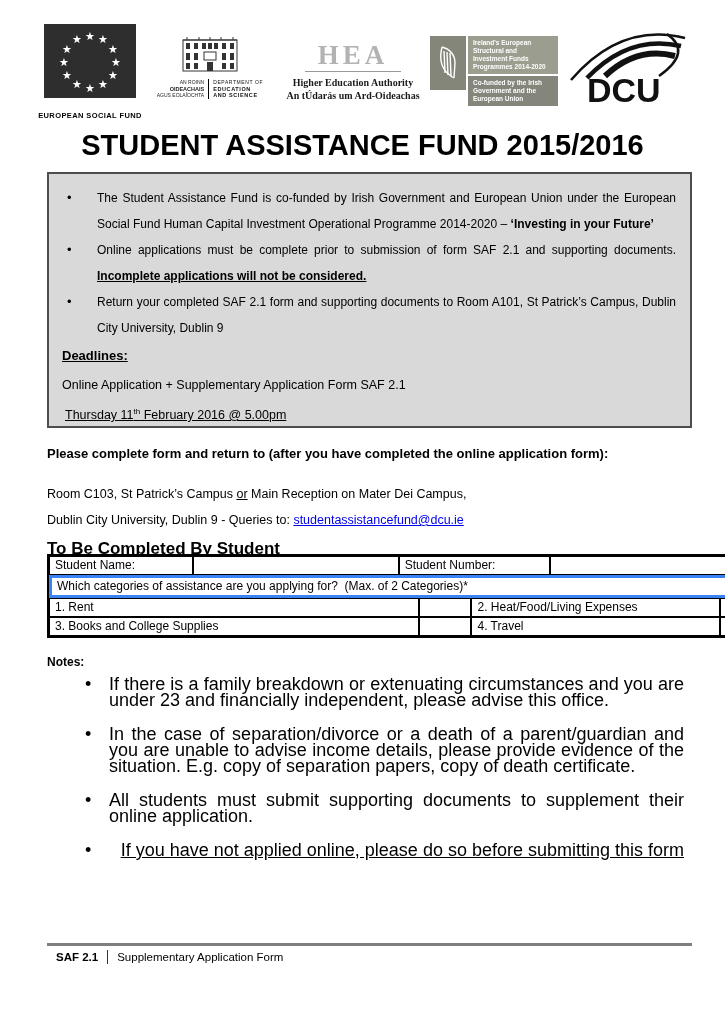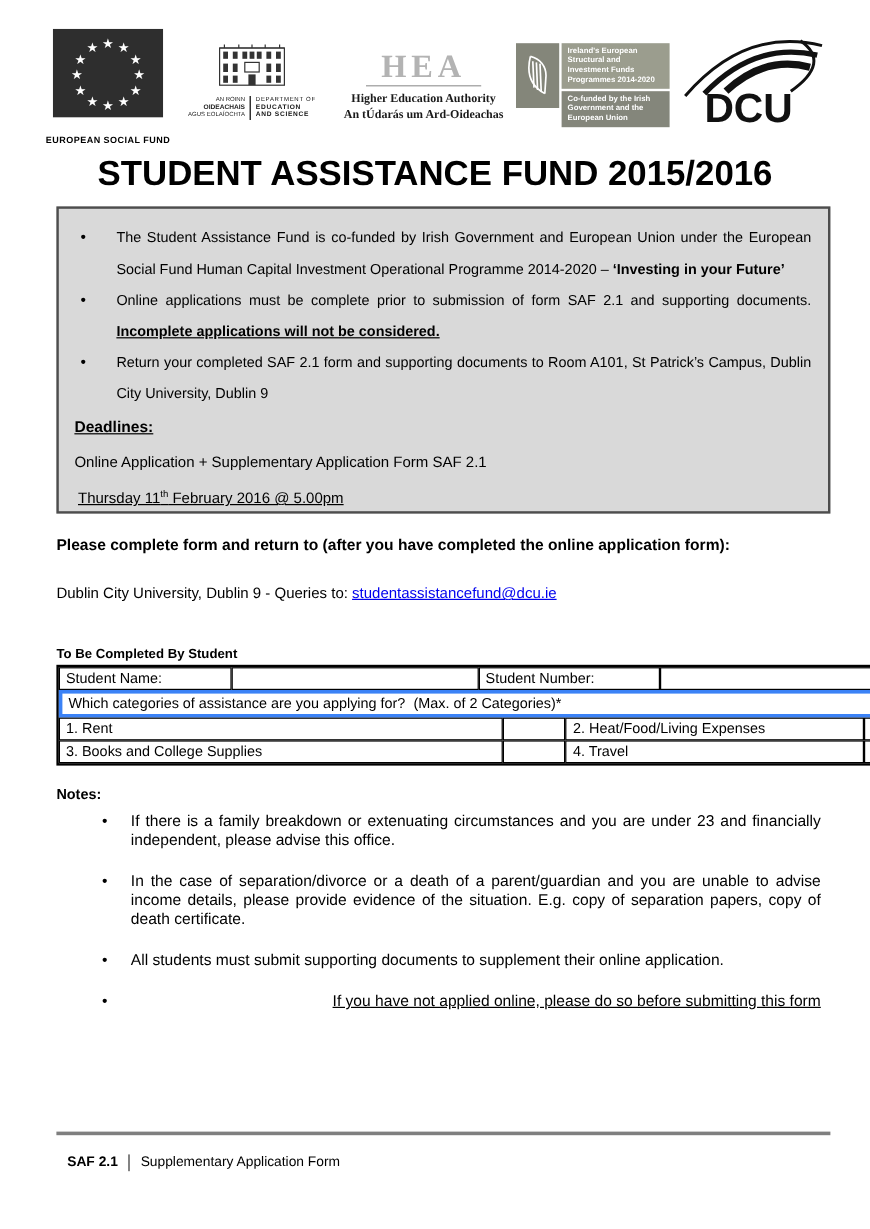--- a/index.html
+++ b/index.html
@@ -60,42 +60,42 @@
 
   
   .return-heading { position:absolute; top:446px; left:47px; width:645px;
     font-size:13px; font-weight:bold; }
   .address { position:absolute; top:481px; left:47px; width:645px;
     font-size:12.5px; line-height:26px; }
   .u { text-decoration:underline; }
   .email-link { color:#0000ee; text-decoration:underline; cursor:pointer; }
 
   
-  .table-title { position:absolute; top:539px; left:47px; font-size:11px; font-weight:bold; }
+  .table-title { position:absolute; top:539px; left:47px; font-size:17px; font-weight:bold; }
   .student-table { position:absolute; top:554px; left:47px; width:725px;
     border:2px solid #000; box-sizing:border-box; font-size:12px; }
   .t-row { display:grid; }
   .t-row1 { grid-template-columns:20% 28.5% 21% 30.5%; }
   .t-rowc { grid-template-columns:51.3% 7.3% 34.4% 7%; }
   .t-cell { border:1px solid #000; padding:1px 5px 2px; min-height:16px; box-sizing:border-box; }
   .t-header { border:3px solid #3b82f6; padding:1px 5px 2px; font-weight:normal;
     white-space:pre-wrap; }
 
   
   .notes { position:absolute; top:655px; left:47px; width:645px; }
   .notes-title { font-size:12px; font-weight:bold; }
   .notes ul { list-style:none; margin:7px 0 0; padding:0; }
   .notes li { position:relative; padding-left:62px; padding-right:8px;
-    font-size:13px; line-height:16px; margin-bottom:18px; text-align:justify; }
+    font-size:18px; line-height:16px; margin-bottom:18px; text-align:justify; }
   .notes li::before { content:"\2022"; position:absolute; left:38px; }
   .notes li.last { text-align:right; text-decoration:underline; }
 
   
   .footer { position:absolute; top:943px; left:47px; width:645px;
-    border-top:3px solid #7f7f7f; padding-top:16px; display:flex; align-items:center;
+    border-top:3px solid #7f7f7f; padding-top:4px; display:flex; align-items:center;
     font-size:11.5px; }
   .footer-code { font-weight:bold; padding-left:9px; }
   .footer-sep { width:1px; height:14px; background:#333; margin:0 9px; }
 </style>
 </head>
 <body>
 
 <div class="page">
 
   <div class="logo-row">
@@ -212,20 +212,21 @@
       <li class="box-bullet"><span>Online applications must be complete prior to submission of form SAF 2.1 and supporting documents. </span><span class="bold-underline">Incomplete applications will not be considered.</span></li>
       <li class="box-bullet"><span>Return your completed SAF 2.1 form and supporting documents to Room A101, St Patrick’s Campus, Dublin City University, Dublin 9</span></li>
     </ul>
     <div class="deadlines-heading">Deadlines:</div>
     <div class="deadline-line">Online Application + Supplementary Application Form SAF 2.1</div>
     <div class="deadline-date"><span>Thursday 11</span><sup>th</sup><span> February 2016 @ 5.00pm</span></div>
   </div>
 
   <div class="return-heading">Please complete form and return to (after you have completed the online application form):</div>
   <div class="address">
+    <div><span>Room C103, St Patrick’s Campus </span><span class="u">or</span><span> Main Reception on Mater Dei Campus,</span></div>
     <div><span>Dublin City University, Dublin 9 - Queries to: </span><a class="email-link">studentassistancefund@dcu.ie</a></div>
   </div>
 
   <div class="table-title">To Be Completed By Student</div>
   <div class="student-table">
     <div class="t-row t-row1">
       <div class="t-cell">Student Name:</div>
       <div class="t-cell"></div>
       <div class="t-cell">Student Number:</div>
       <div class="t-cell"></div>

